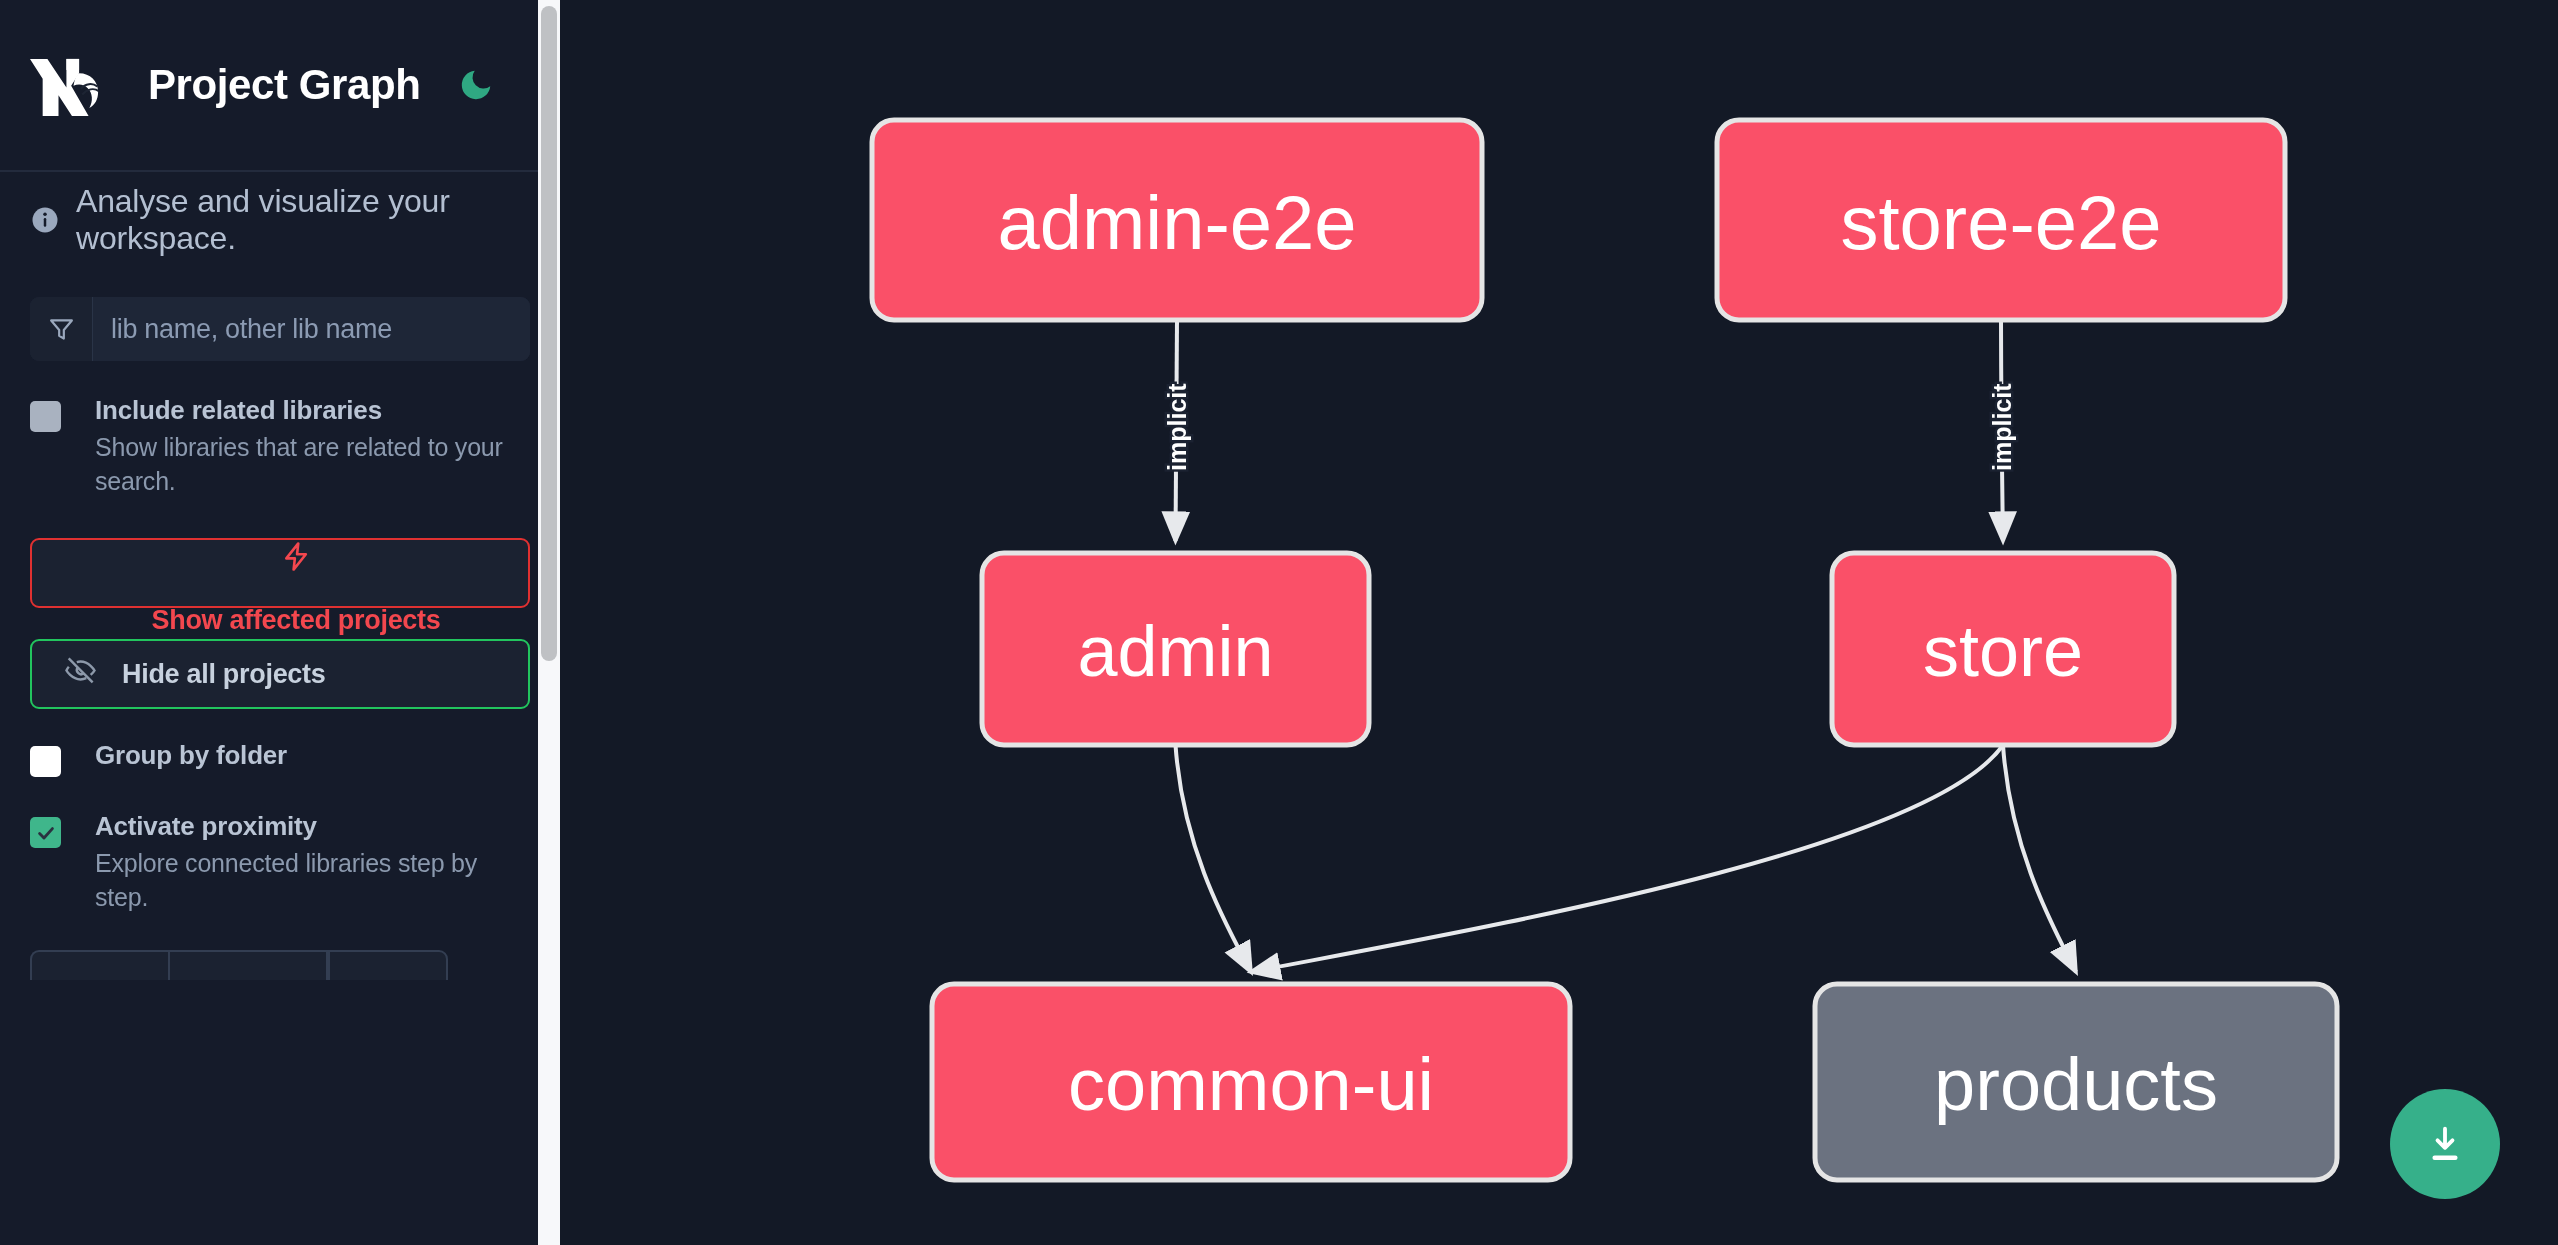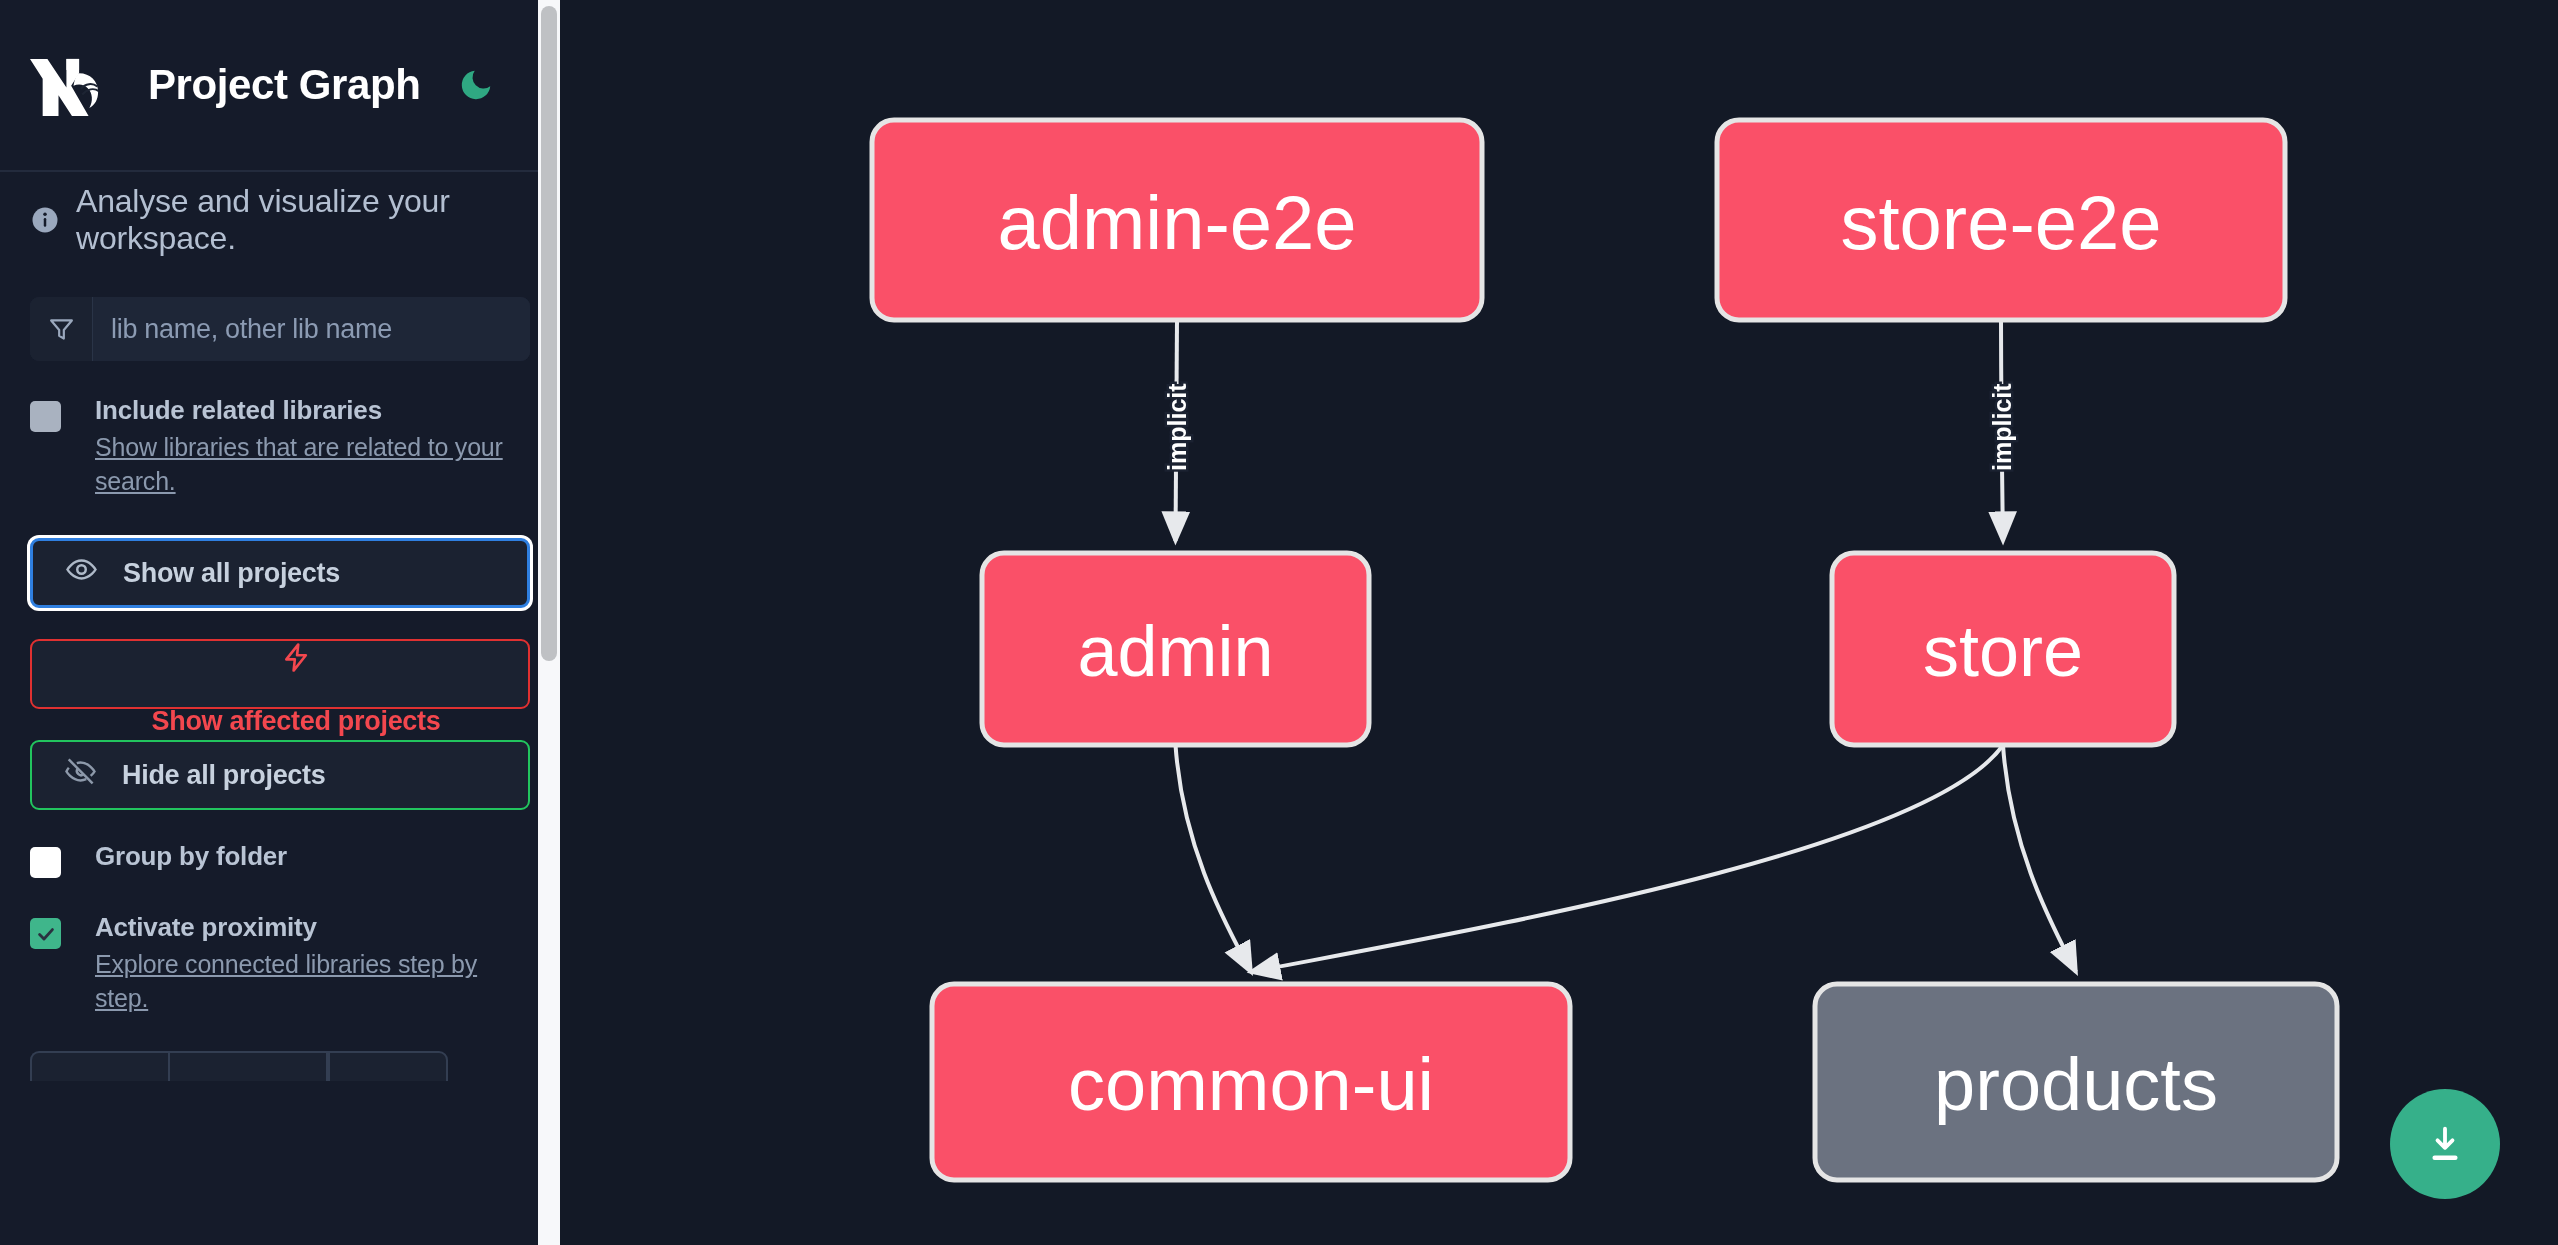--- a/index.html
+++ b/index.html
@@ -145,21 +145,20 @@
     letter-spacing: -0.2px;
     line-height: 1.2;
   }
   .chk-desc {
     font-size: 25px;
     color: #8b99ae;
     line-height: 1.34;
     margin-top: 5px;
     letter-spacing: -0.2px;
     max-width: 465px;
-    text-decoration: underline;
   }
 
   
   .btn-stack { margin-top: 40px; }
   .gbtn {
     display: flex;
     align-items: center;
     gap: 25px;
     height: 70px;
     width: 500px;
@@ -323,29 +322,20 @@
       <div class="check-block">
         <span class="chk grey"></span>
         <span class="chk-texts">
           <span class="chk-title" style="display:block">Include related libraries</span>
           <span class="chk-desc" style="display:block">Show libraries that are related to your search.</span>
         </span>
       </div>
 
       <div class="btn-stack">
 
-        <div class="gbtn focused">
-          <span>
-            <svg viewBox="0 0 24 24" width="33" height="33" aria-hidden="true">
-              <path fill="none" stroke="#aeb9c8" stroke-width="1.8" d="M1.8 12S5.5 5.5 12 5.5 22.2 12 22.2 12 18.5 18.5 12 18.5 1.8 12 1.8 12z"></path>
-              <circle cx="12" cy="12" r="3.1" fill="none" stroke="#aeb9c8" stroke-width="1.8"></circle>
-            </svg>
-          </span>
-          <span>Show all projects</span>
-        </div>
 
         <div class="gbtn danger">
           <span>
             <svg viewBox="0 0 24 24" width="33" height="33" aria-hidden="true">
               <path fill="none" stroke="#f3474e" stroke-width="1.9" stroke-linejoin="round" d="M13.3 2.5 4.6 13.4h6.2l-.9 8.1 8.9-11.1h-6.4z"></path>
             </svg>
           </span>
           <span>Show affected projects</span>
         </div>
 

